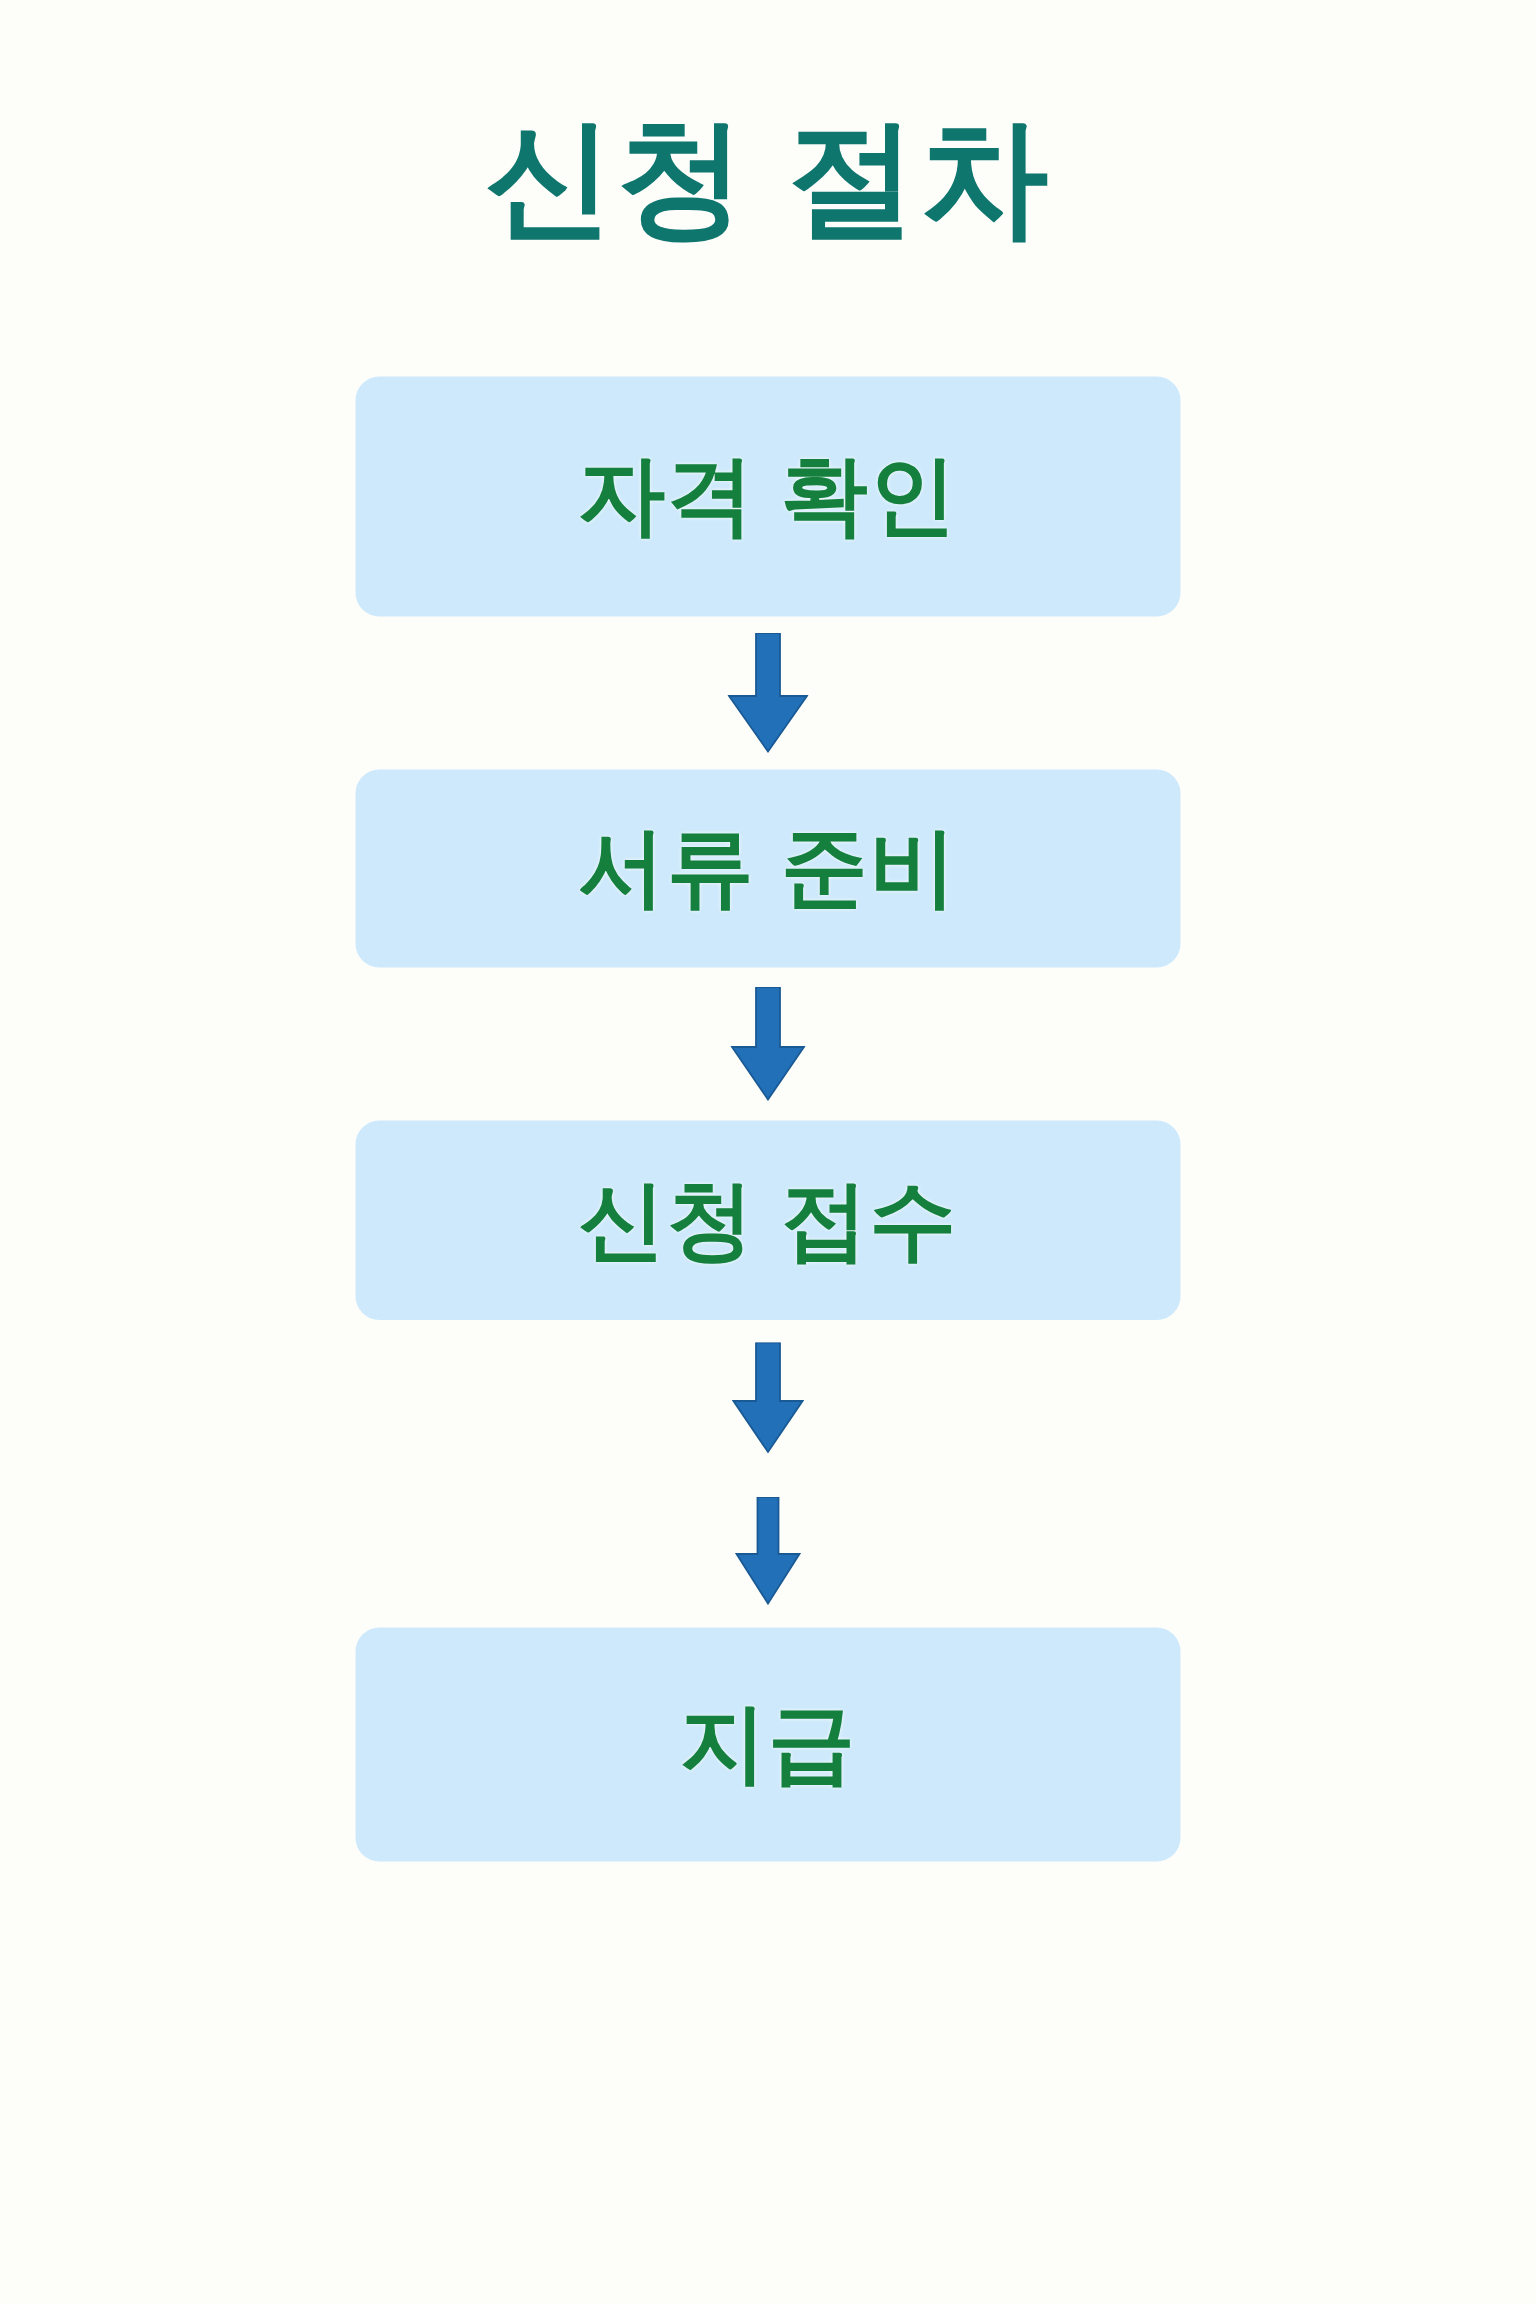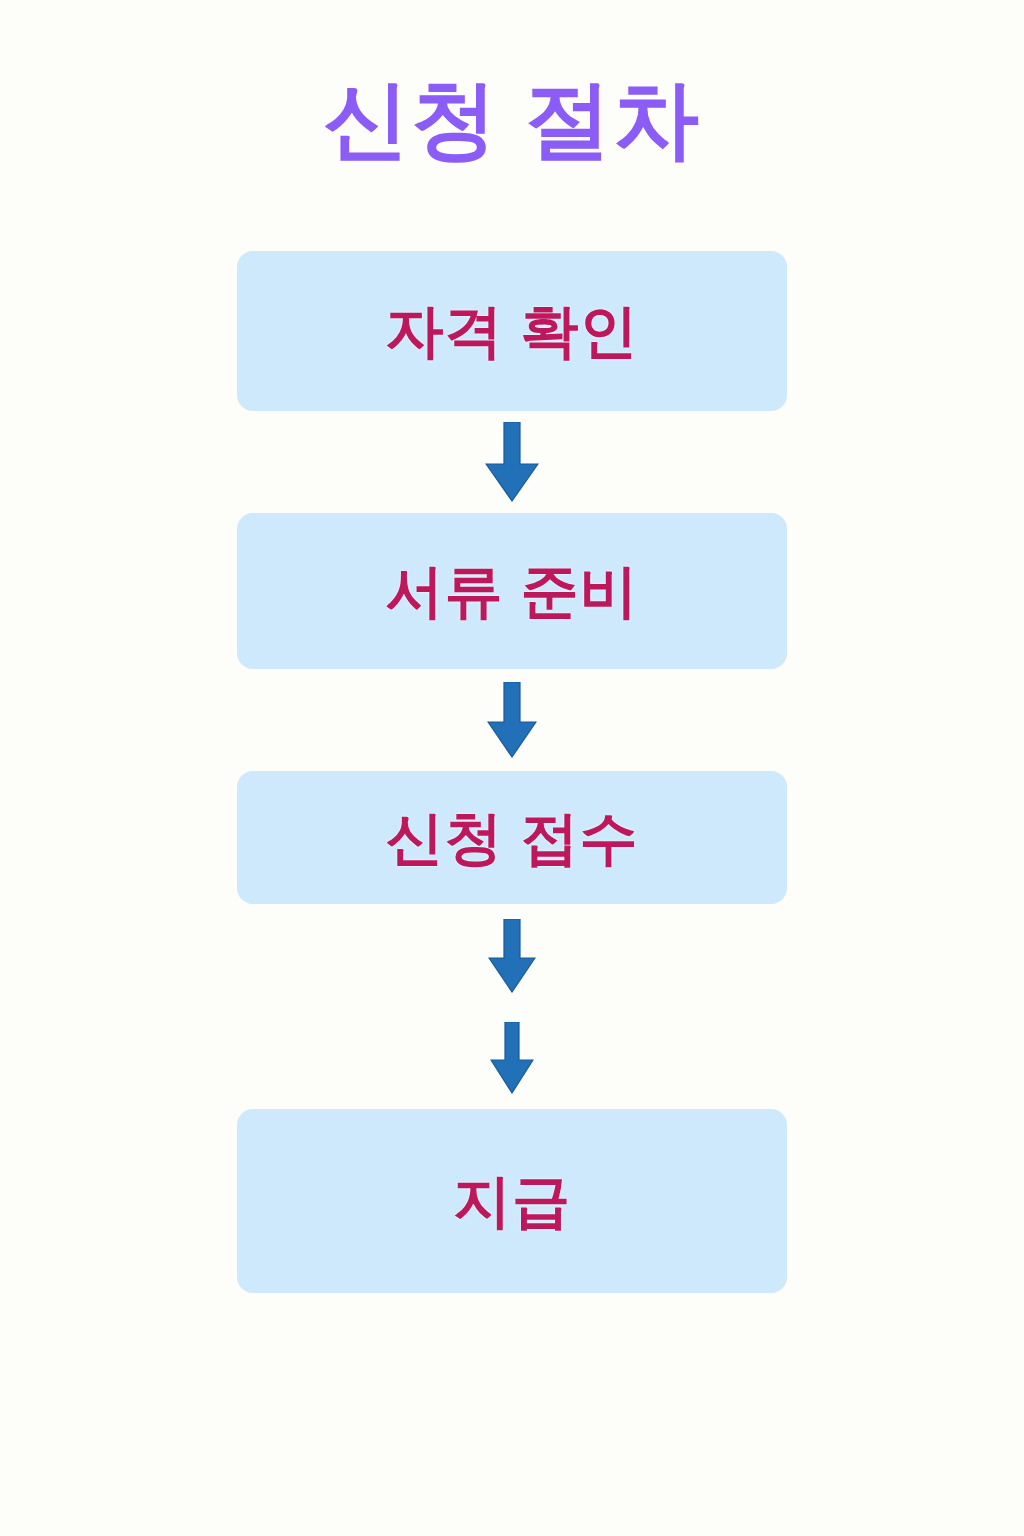--- a/index.html
+++ b/index.html
@@ -26,21 +26,21 @@
   .flow-title {
     position: absolute;
     left: 0;
     top: 74px;
     width: 1024px;
     text-align: center;
     font-size: 86px;
     line-height: 1.05;
     font-weight: bold;
     letter-spacing: 2px;
-    color: #8b5cf6;
+    color: #0f766e;
     text-shadow: 0 0 2px rgba(255,255,255,0.9);
     white-space: nowrap;
   }
 
   
   .flow {
     position: absolute;
     left: 237px;
     top: 251px;
     width: 550px;
@@ -53,34 +53,34 @@
     border-radius: 16px;
     display: flex;
     align-items: center;
     justify-content: center;
     box-sizing: border-box;
   }
 
   .node-label {
     font-size: 58px;
     font-weight: bold;
-    color: #be185d;
+    color: #15803d;
     letter-spacing: 1px;
     text-shadow: 0 0 3px rgba(255,255,255,0.85);
     white-space: nowrap;
     text-align: center;
     line-height: 1.1;
   }
 
   
   .node-h1 { height: 160px; }
-  .node-h2 { height: 156px; }
+  .node-h2 { height: 132px; }
   .node-h3 { height: 133px; }
   .node-h4 { height: 159px; }
-  .node-h5 { height: 184px; }
+  .node-h5 { height: 156px; }
 
   
   .connector {
     width: 550px;
     display: flex;
     align-items: center;
     justify-content: center;
   }
   .conn-h-lg { height: 102px; }
   .conn-h-md { height: 102px; }

